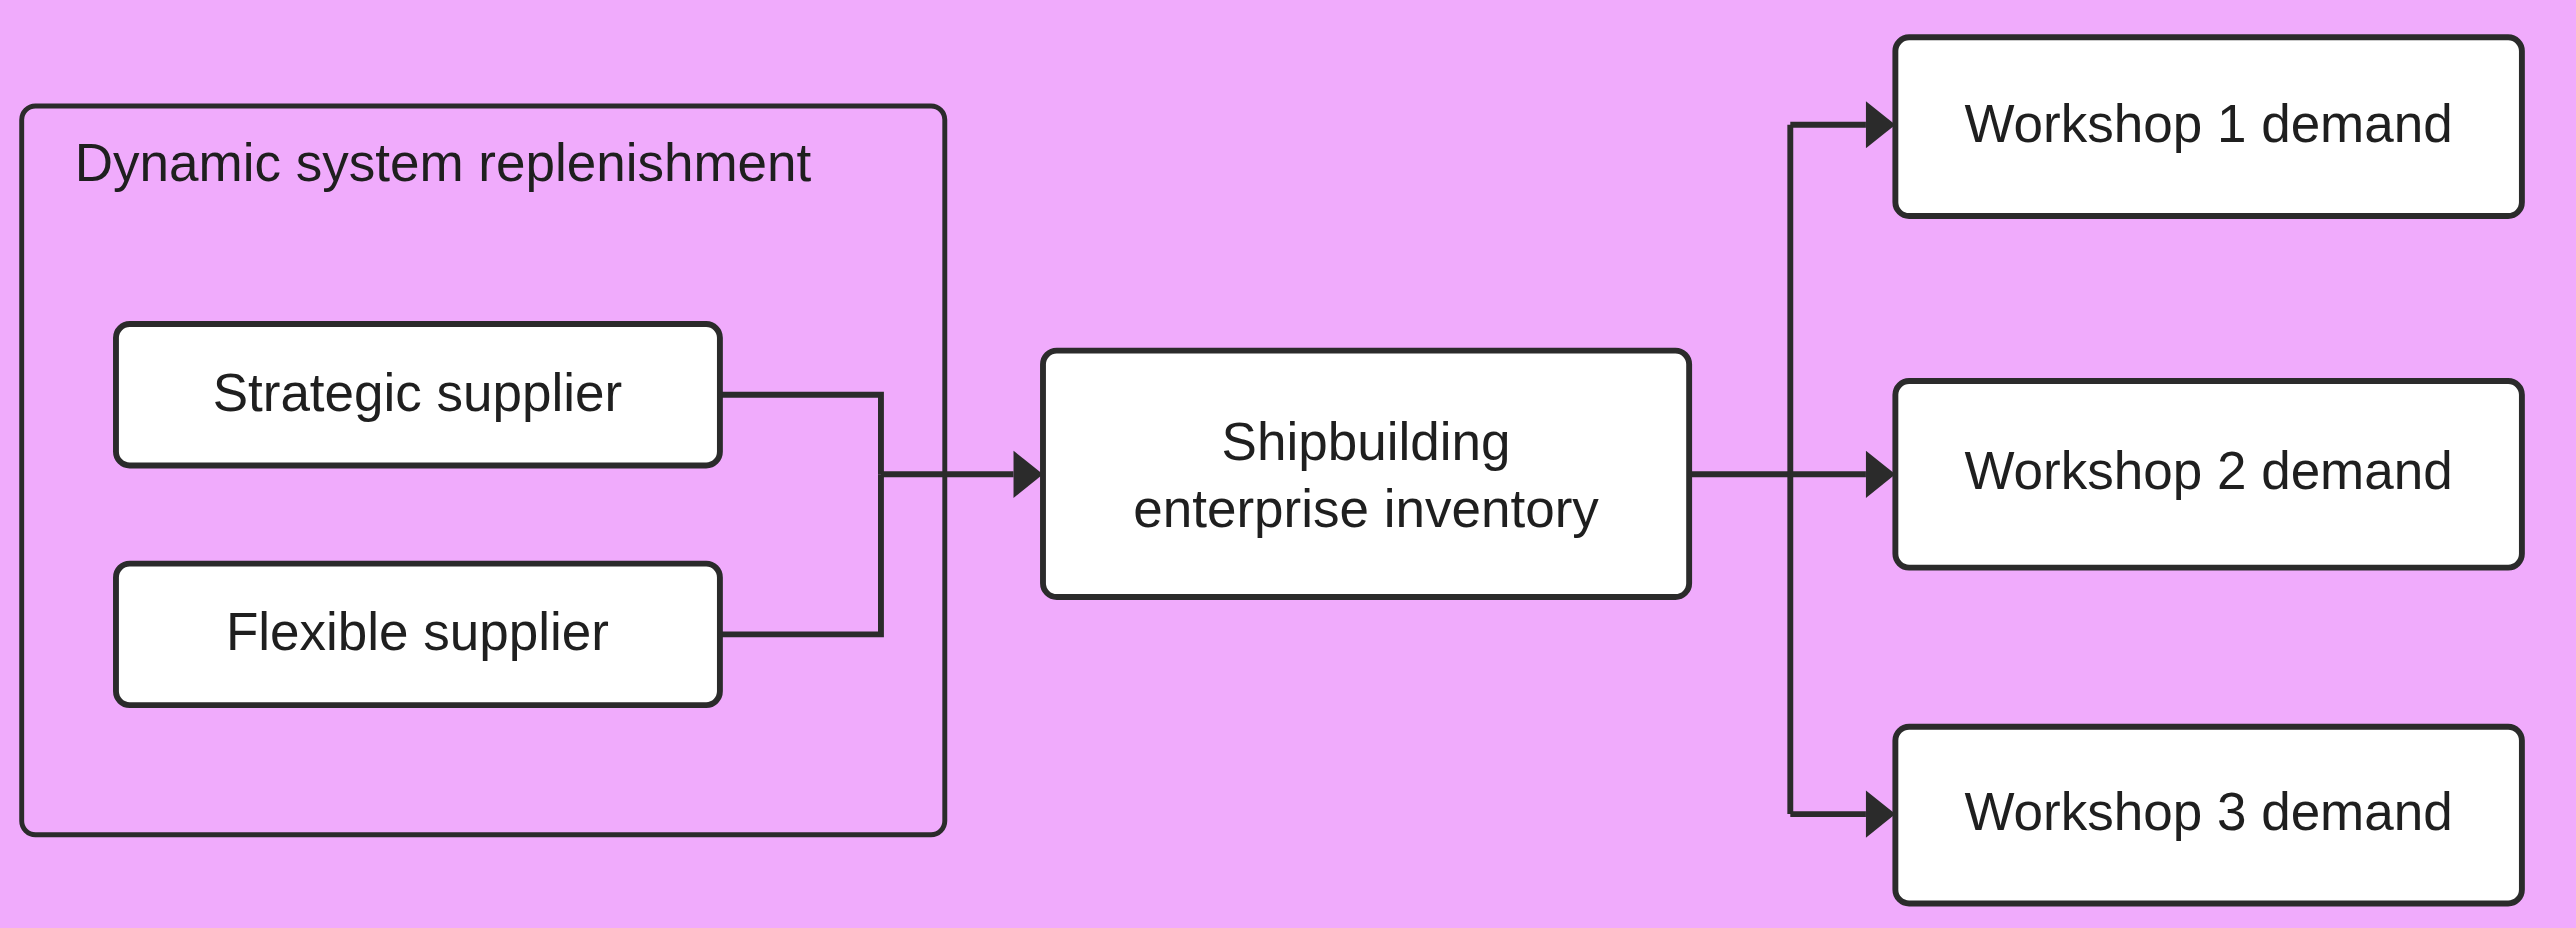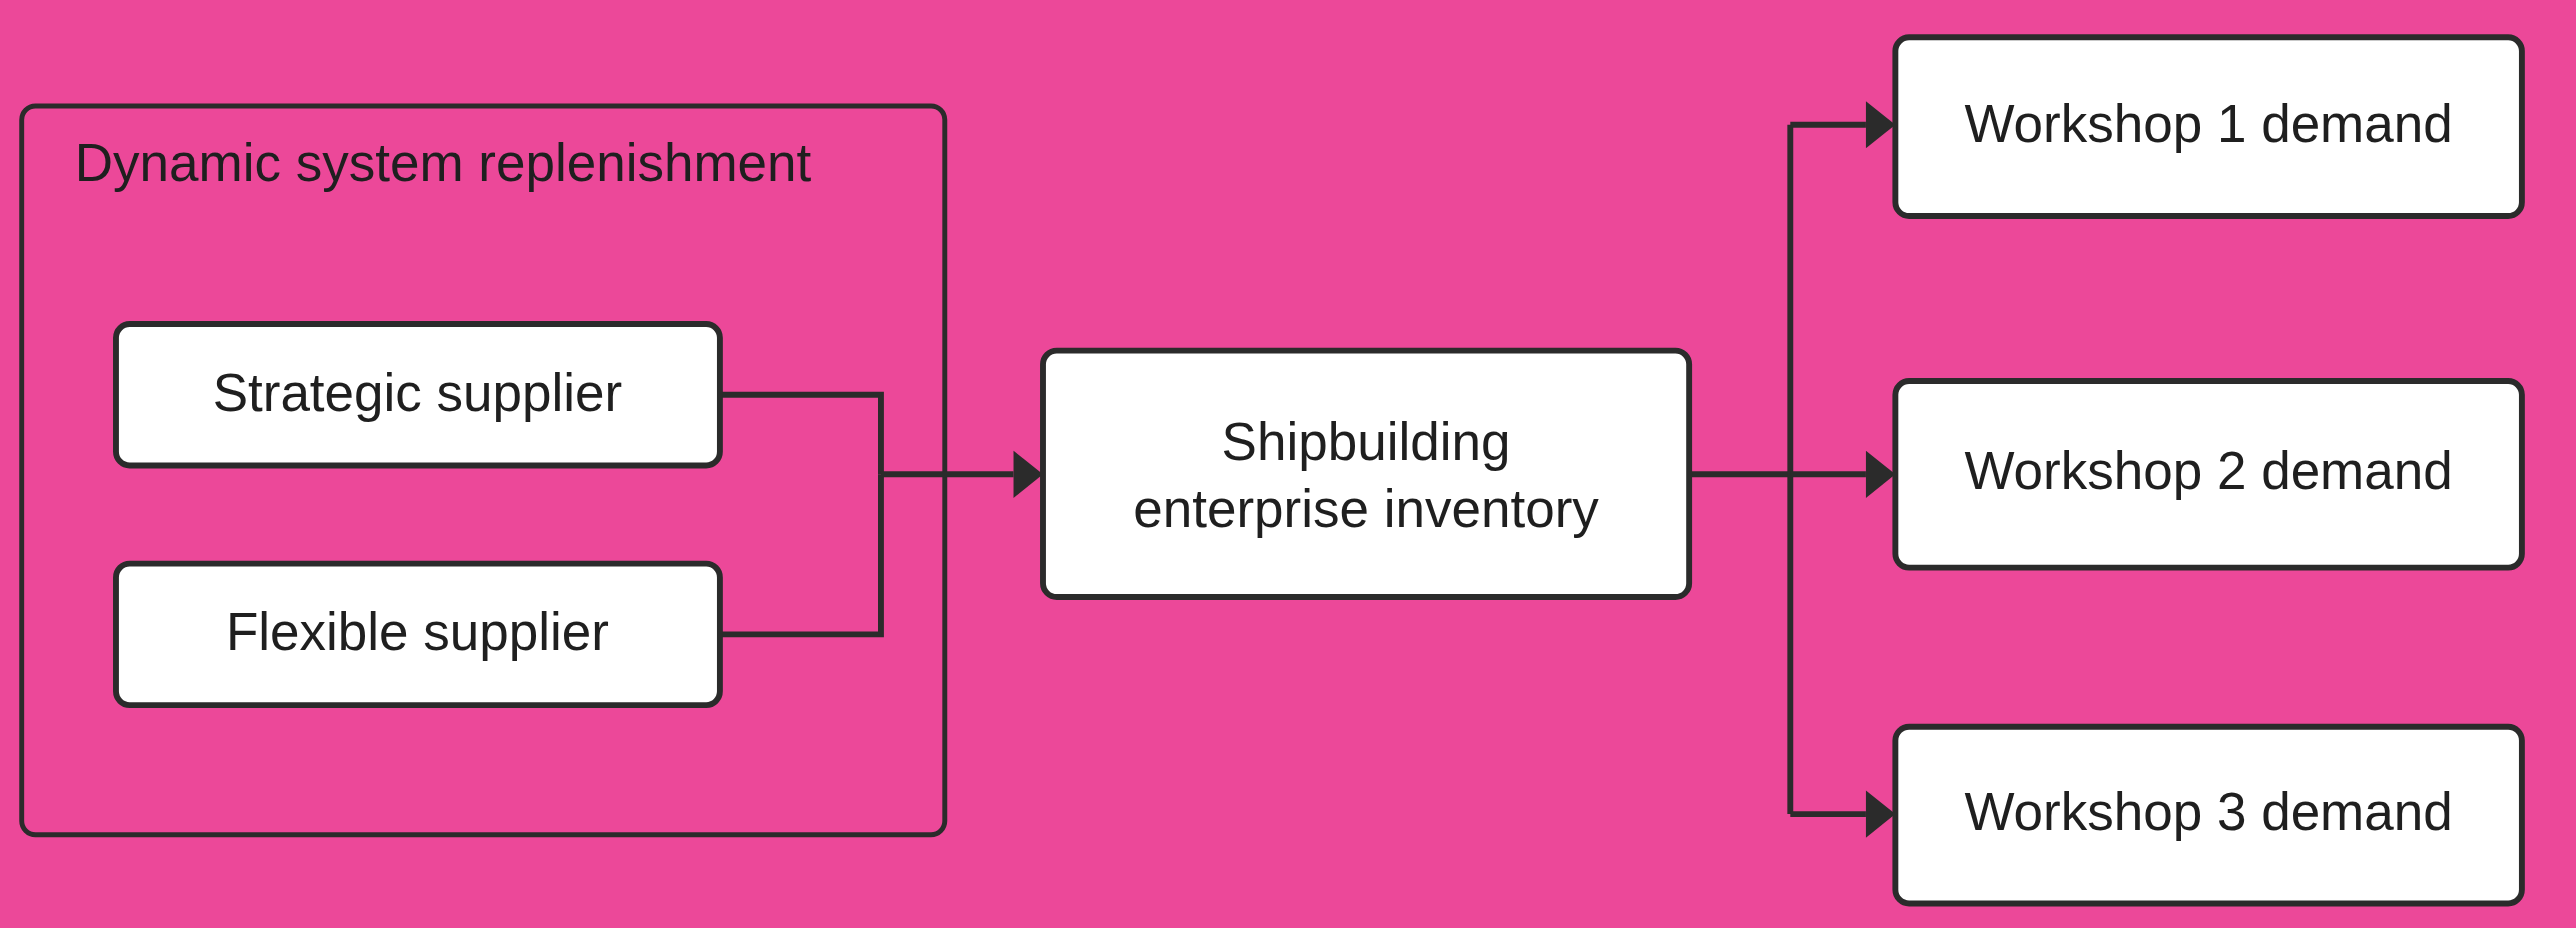--- a/index.html
+++ b/index.html
@@ -4,21 +4,21 @@
 <style>
   html, body {
     margin: 0;
     padding: 0;
     background: #ffffff;
   }
   #diagram-root {
     position: relative;
     width: 2576px;
     height: 928px;
-    background: #ec4899;
+    background: #f0abfc;
     font-family: "Liberation Sans", sans-serif;
     overflow: hidden;
   }
   svg.diagram-canvas {
     display: block;
     width: 2576px;
     height: 928px;
   }
   .node-rect {
     fill: #ffffff;

